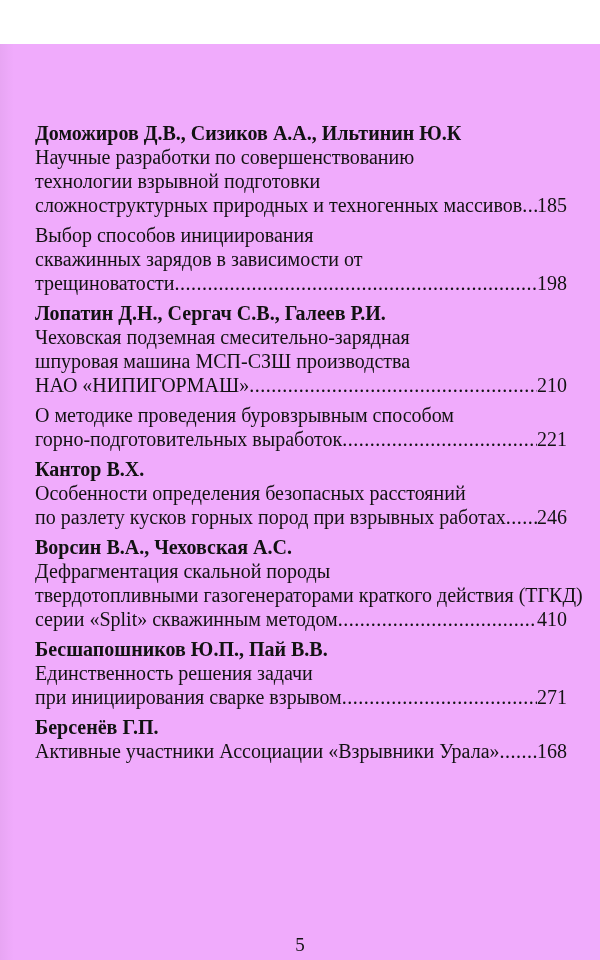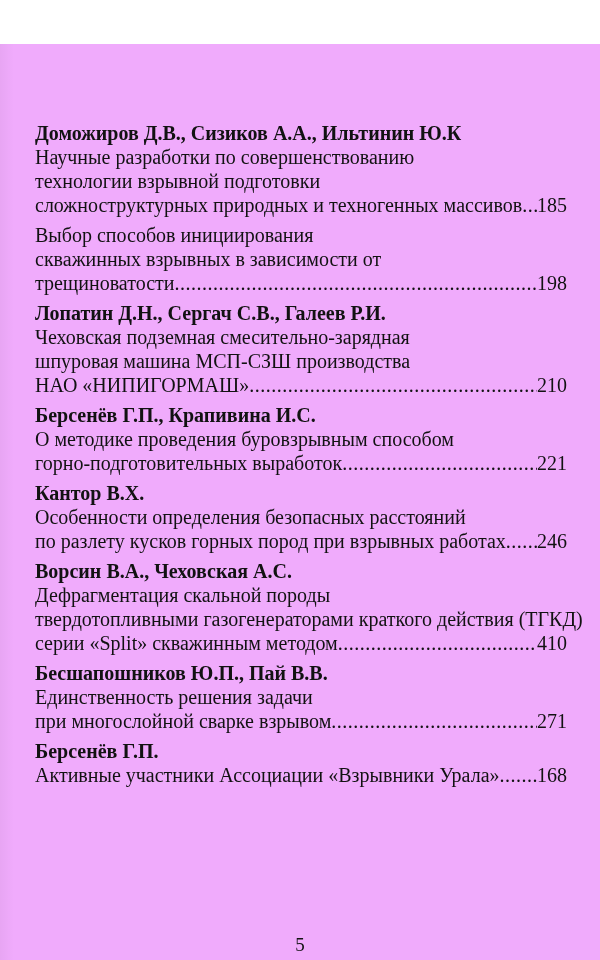--- a/index.html
+++ b/index.html
@@ -75,41 +75,40 @@
       <div class="line">технологии взрывной подготовки</div>
       <div class="line last">
         <span class="txt">сложноструктурных природных и техногенных массивов</span>
         <span class="leader">................................................................................................................................................................</span>
         <span class="pg">185</span>
       </div>
     </section>
 
     <section class="entry">
       <div class="line">Выбор способов инициирования</div>
-      <div class="line">скважинных взрывных в зависимости от</div>
+      <div class="line">скважинных зарядов в зависимости от</div>
       <div class="line last">
         <span class="txt">трещиноватости</span>
         <span class="leader">................................................................................................................................................................</span>
         <span class="pg">198</span>
       </div>
     </section>
 
     <section class="entry">
       <div class="authors">Лопатин Д.Н., Сергач С.В., Галеев Р.И.</div>
       <div class="line">Чеховская подземная смесительно-зарядная</div>
       <div class="line">шпуровая машина МСП-СЗШ производства</div>
       <div class="line last">
         <span class="txt">НАО «НИПИГОРМАШ»</span>
         <span class="leader">................................................................................................................................................................</span>
         <span class="pg">210</span>
       </div>
     </section>
 
     <section class="entry">
-      <div class="authors">Берсенёв Г.П., Крапивина И.С.</div>
       <div class="line">О методике проведения буровзрывным способом</div>
       <div class="line last">
         <span class="txt">горно-подготовительных выработок</span>
         <span class="leader">................................................................................................................................................................</span>
         <span class="pg">221</span>
       </div>
     </section>
 
     <section class="entry">
       <div class="authors">Кантор В.Х.</div>
@@ -129,21 +128,21 @@
         <span class="txt">серии «Split» скважинным методом</span>
         <span class="leader">................................................................................................................................................................</span>
         <span class="pg">410</span>
       </div>
     </section>
 
     <section class="entry">
       <div class="authors">Бесшапошников Ю.П., Пай В.В.</div>
       <div class="line">Единственность решения задачи</div>
       <div class="line last">
-        <span class="txt">при многослойной сварке взрывом</span>
+        <span class="txt">при инициирования сварке взрывом</span>
         <span class="leader">................................................................................................................................................................</span>
         <span class="pg">271</span>
       </div>
     </section>
 
     <section class="entry">
       <div class="authors">Берсенёв Г.П.</div>
       <div class="line last">
         <span class="txt">Активные участники Ассоциации «Взрывники Урала»</span>
         <span class="leader">................................................................................................................................................................</span>

